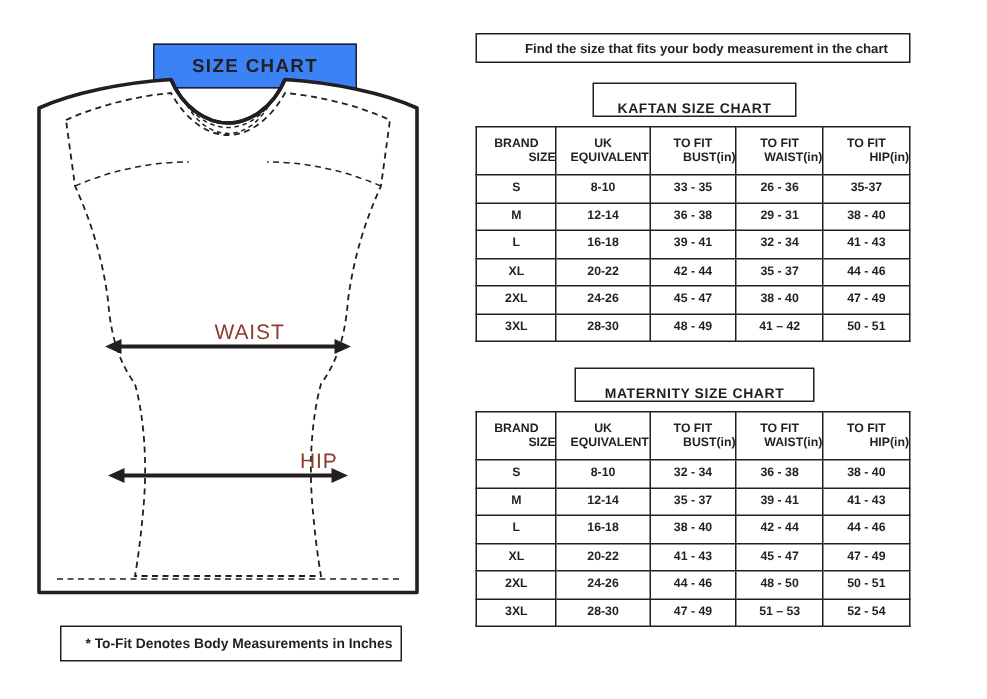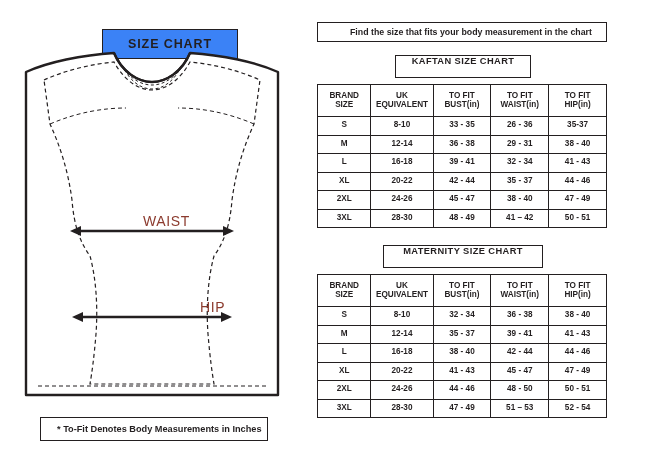--- a/index.html
+++ b/index.html
@@ -101,21 +101,21 @@
   .find-size-box span {
     font-size: 8.8px;
     font-weight: bold;
     margin-left: 24px;
   }
   .chart-heading-box {
     position: absolute;
     border: 1.1px solid #231f20;
     background: #ffffff;
     display: flex;
-    align-items: flex-start;
+    align-items: flex-end;
     justify-content: center;
     height: 21px;
   }
   .chart-heading-box span {
     font-size: 9.3px;
     font-weight: bold;
     letter-spacing: 0.4px;
   }
   #kaftan-heading { left: 95px; top: 55px; width: 134px; }
   #maternity-heading { left: 83px; top: 245px; width: 158px; }
@@ -140,21 +140,21 @@
     height: 17.5px;
     line-height: 1.05;
     color: #231f20;
   }
   table.size-table th {
     height: 31px;
     font-size: 8.2px;
     vertical-align: middle;
   }
   table.size-table th .l1 { display: block; }
-  table.size-table th .l2 { display: block; }
+  table.size-table th .l2 { display: block; text-align: right; }
   table.size-table col.c0 { width: 18.5%; }
   table.size-table col.c1 { width: 21.5%; }
   table.size-table col.c2 { width: 20%; }
   table.size-table col.c3 { width: 20%; }
   table.size-table col.c4 { width: 20%; }
 </style>
 </head>
 <body>
 
 <div class="page">

